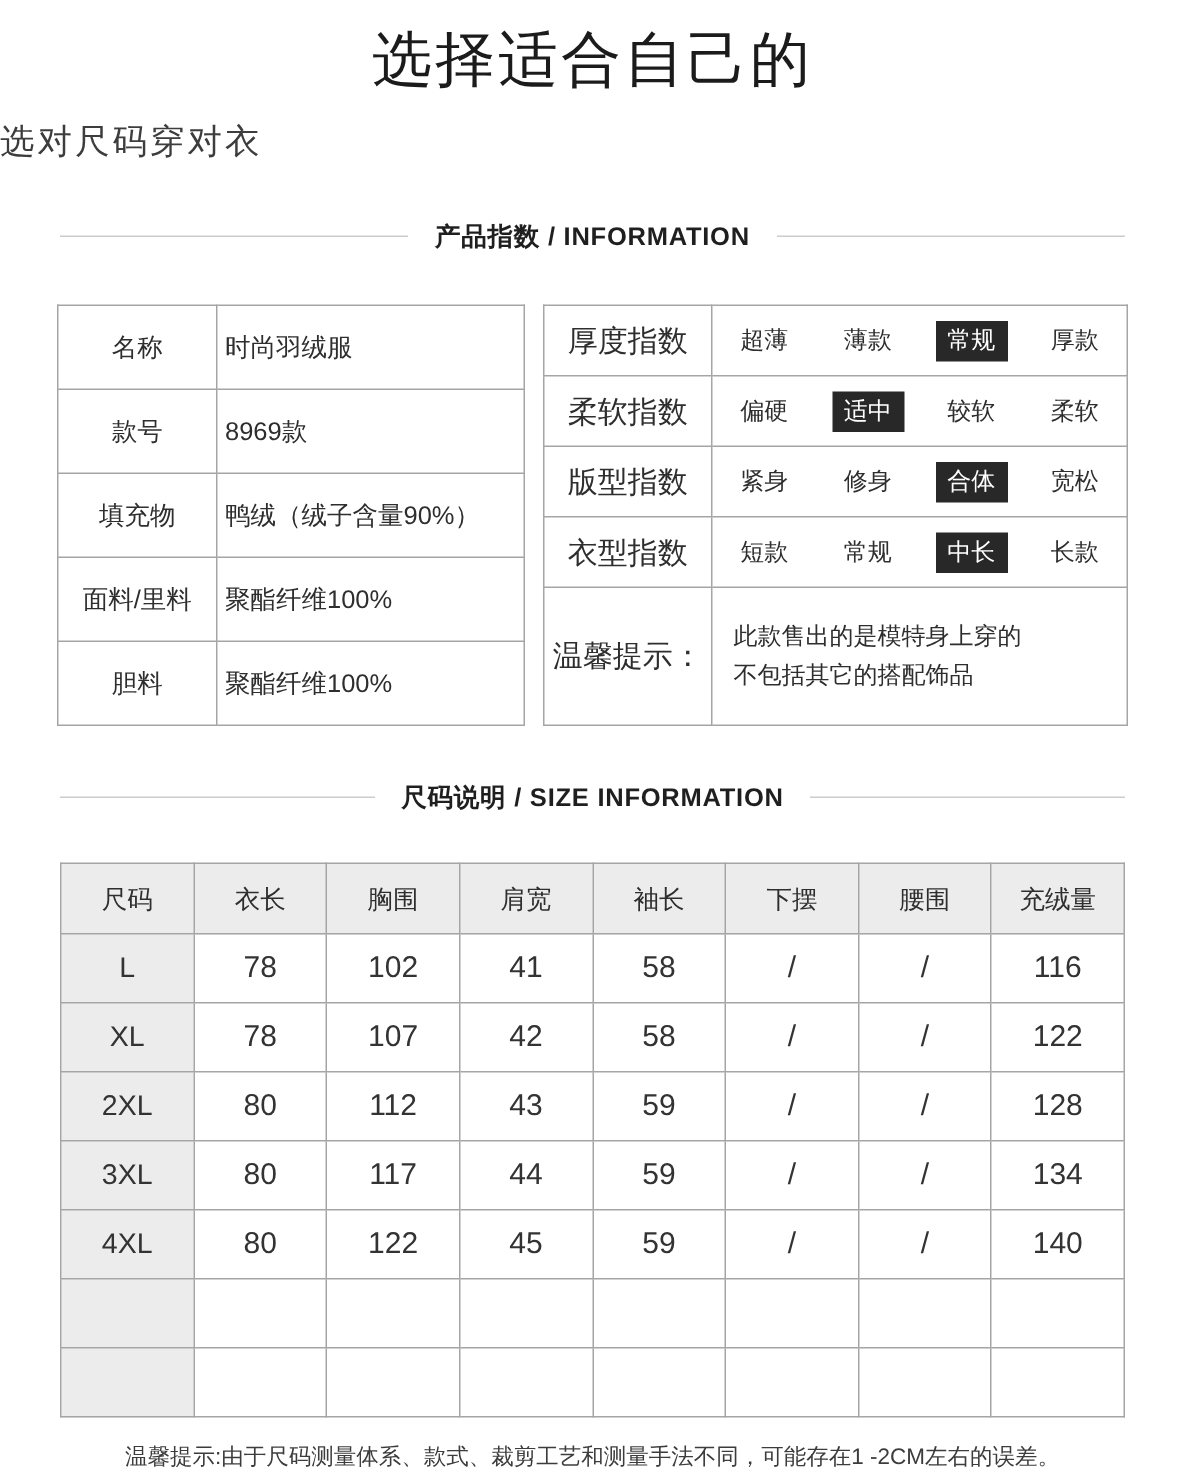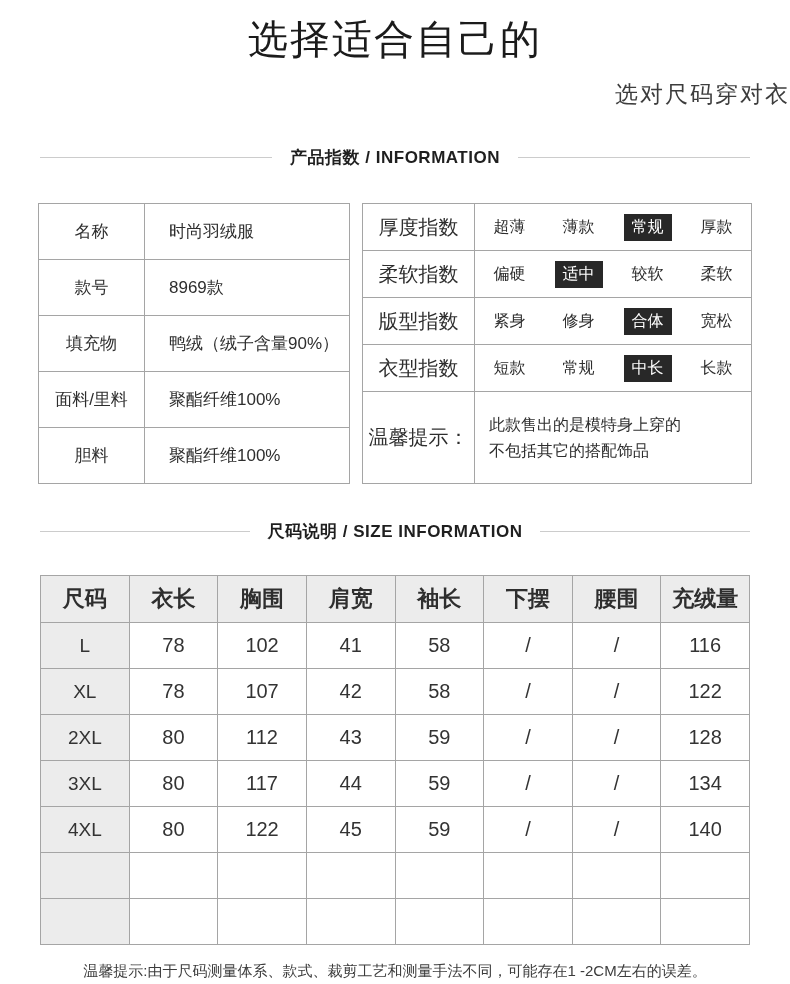--- a/index.html
+++ b/index.html
@@ -15,21 +15,21 @@
   .title {
     margin-top: 12px;
     text-align: center;
     font-size: 40px;
     font-weight: normal;
     letter-spacing: 2px;
     color: #1b1b1b;
   }
   .subtitle {
     margin-top: 12px;
-    text-align: right;
+    text-align: left;
     font-size: 23px;
     letter-spacing: 2px;
     color: #3d3d3d;
   }
 
   
   .section {
     display: flex;
     align-items: center;
     padding: 0 40px;
@@ -56,21 +56,21 @@
   table { border-collapse: collapse; }
 
   .product-table { width: 312px; border: 1px solid #9e9e9e; }
   .product-table td {
     border: 1px solid #a5a5a5;
     height: 56px;
     font-size: 17px;
     color: #2e2e2e;
   }
   .product-table td.plabel { width: 106px; text-align: center; }
-  .product-table td.pvalue { padding-left: 24px; }
+  .product-table td.pvalue { padding-left: 5px; }
 
   .index-table { width: 390px; border: 1px solid #9e9e9e; }
   .index-table td { border: 1px solid #a5a5a5; }
   .index-table tr.idx-row td { height: 47px; }
   .index-table td.ilabel {
     width: 112px;
     text-align: center;
     font-size: 20px;
     color: #2e2e2e;
   }
@@ -88,22 +88,22 @@
     border: 1px solid #9e9e9e;
     table-layout: fixed;
   }
   .size-table th, .size-table td {
     border: 1px solid #a5a5a5;
     text-align: center;
     width: 12.5%;
   }
   .size-table th {
     height: 47px;
-    font-weight: bold;
-    font-size: 22px;
+    font-weight: normal;
+    font-size: 17px;
     background: #ececec;
     color: #2e2e2e;
   }
   .size-table td { height: 46px; font-size: 20px; color: #333333; }
   .size-table td.shade { background: #ececec; font-size: 19px; }
 
   
   .footer-line1 {
     margin-top: 17px;
     text-align: center;

